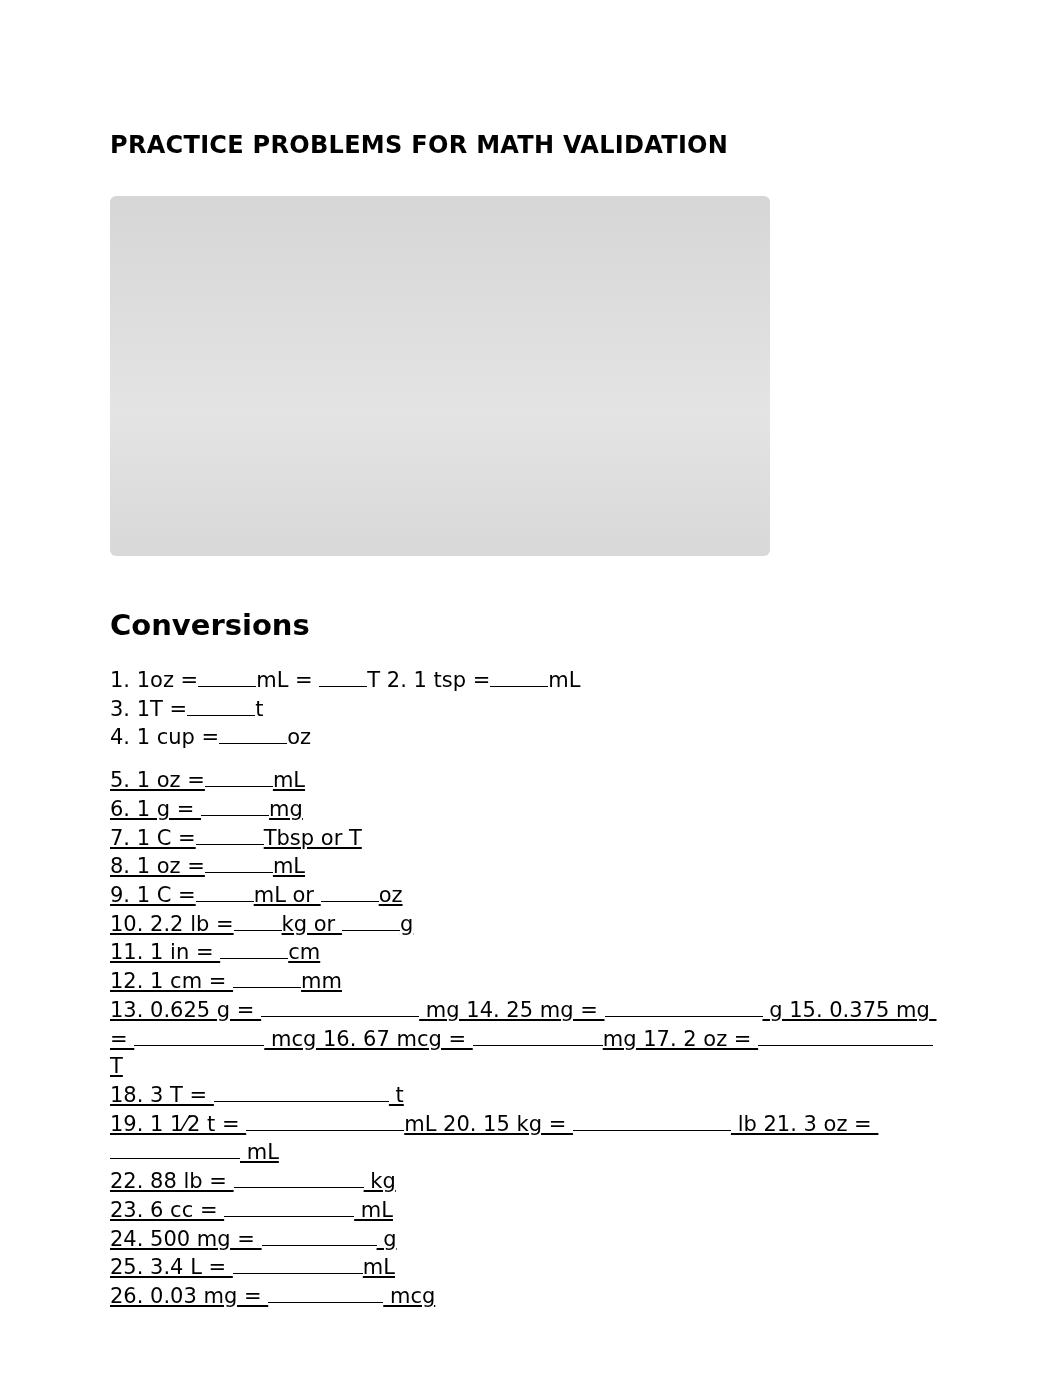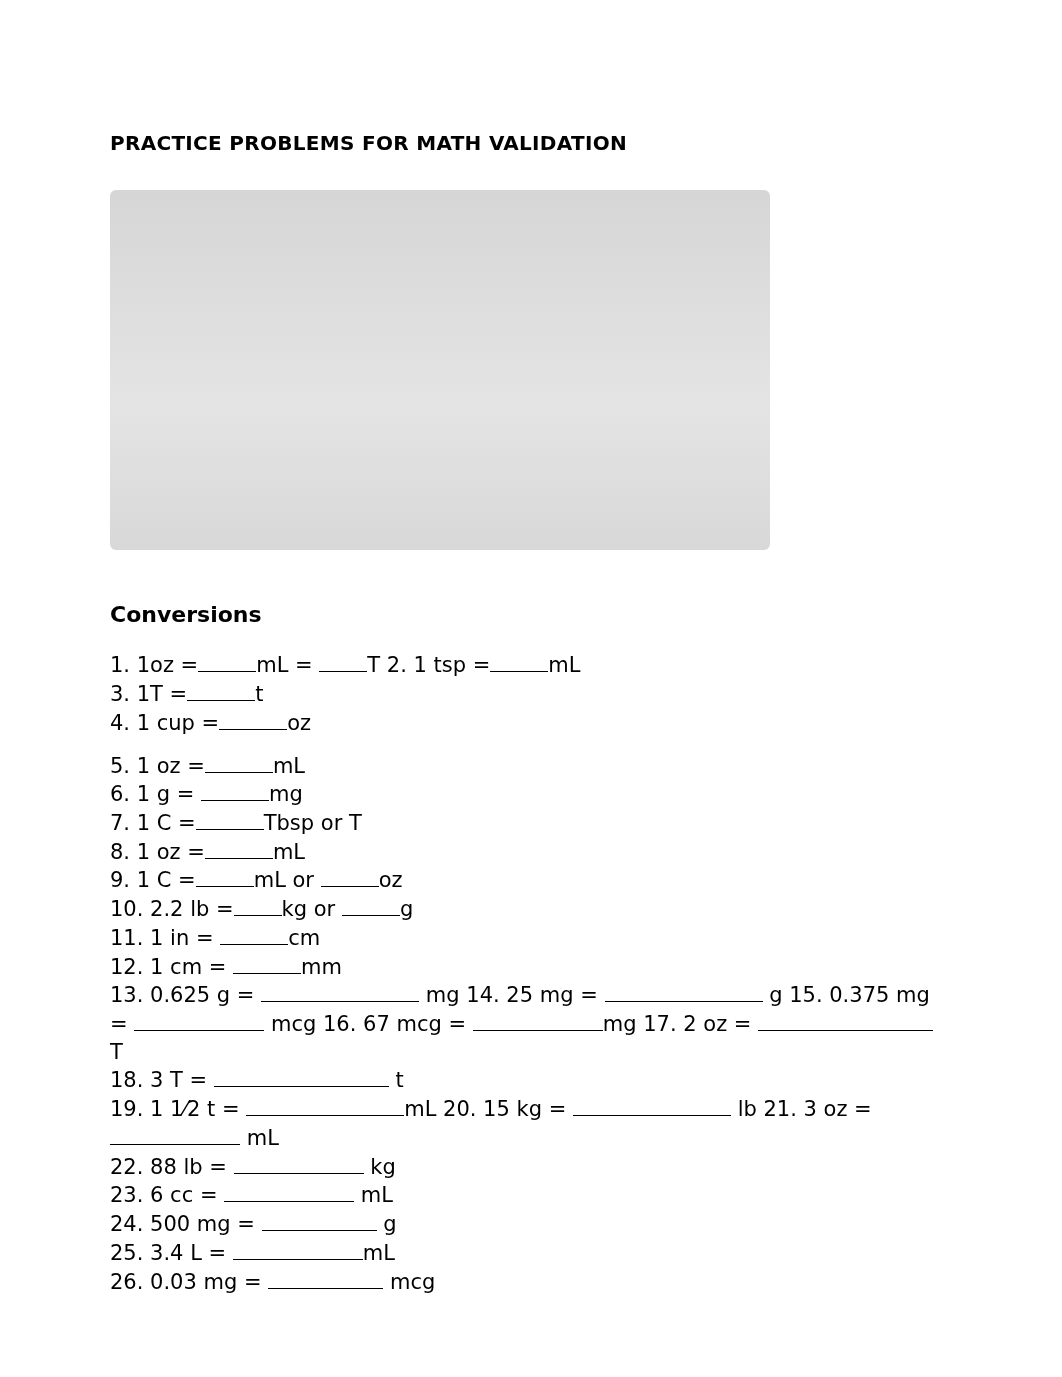--- a/index.html
+++ b/index.html
@@ -12,43 +12,44 @@
       background: #ffffff;
       width: 1062px;
       height: 1377px;
       padding: 130px 110px 0 110px;
       color: #000000;
       font-size: 21px;
       line-height: 1.32;
     }
     .title {
       font-weight: bold;
-      font-size: 20px;
+      font-size: 24px;
       margin-bottom: 34px;
       letter-spacing: 0.3px;
     }
     .image-placeholder {
       background: linear-gradient(to bottom, #d6d6d6, #e4e4e4 60%, #d8d8d8);
       width: 660px;
       height: 360px;
       border-radius: 6px;
       margin-bottom: 50px;
     }
     .subheading {
       font-weight: bold;
-      font-size: 22px;
+      font-size: 29px;
       margin-bottom: 22px;
     }
     .para {
       margin-bottom: 14px;
       white-space: pre-wrap;
       max-width: 832px;
     }
     .para:last-child {
       margin-bottom: 8px;
+      text-decoration: underline;
     }
     .blank-short {
       display: inline-block;
       border-bottom: 1px solid #000;
       width: 58px;
       height: 1em;
       vertical-align: baseline;
     }
     .blank-med {
       display: inline-block;

